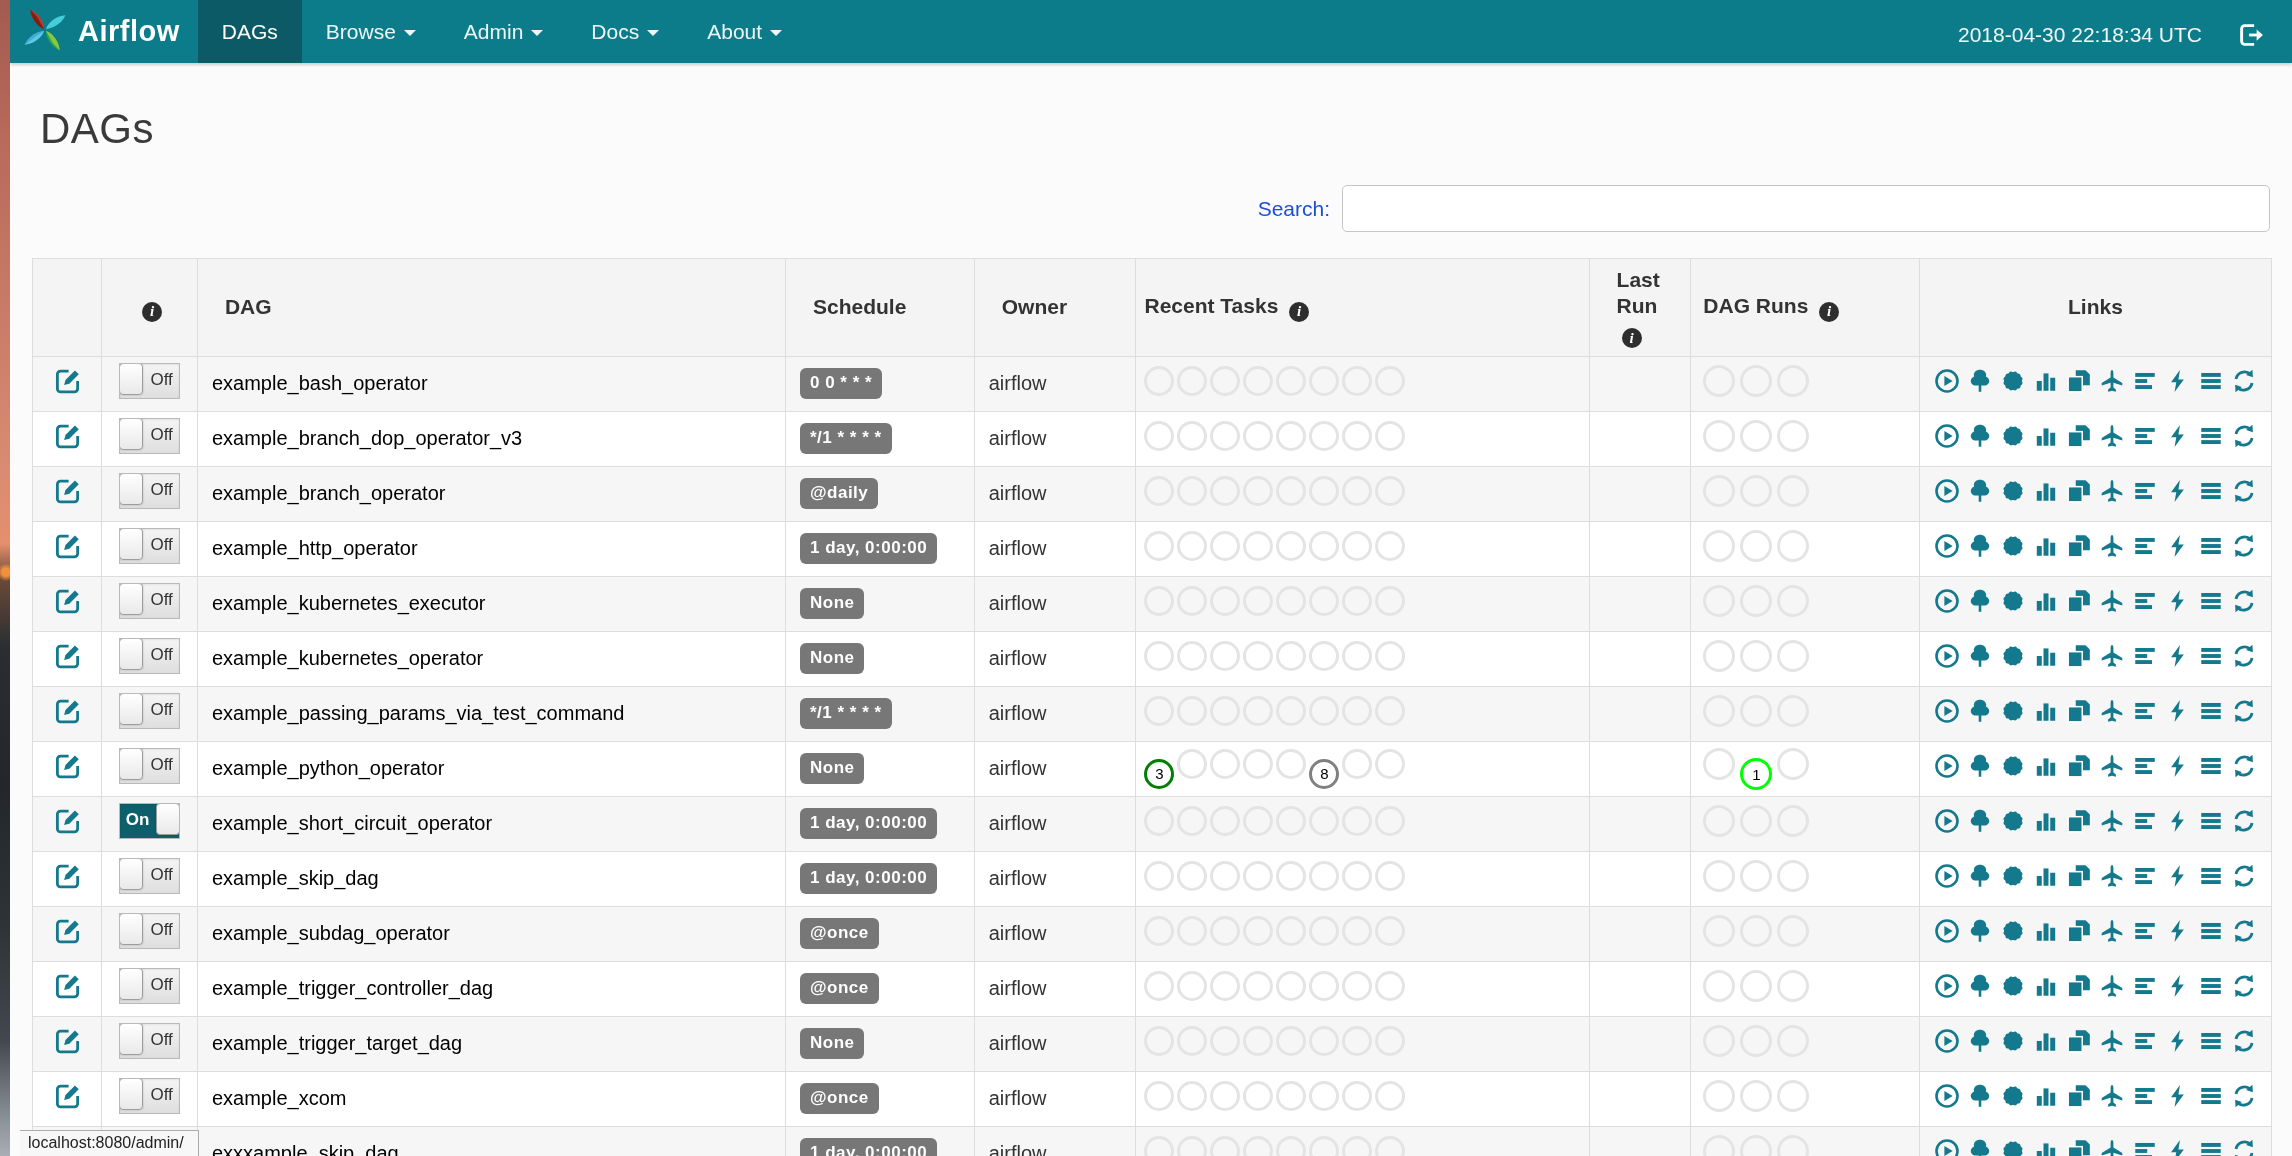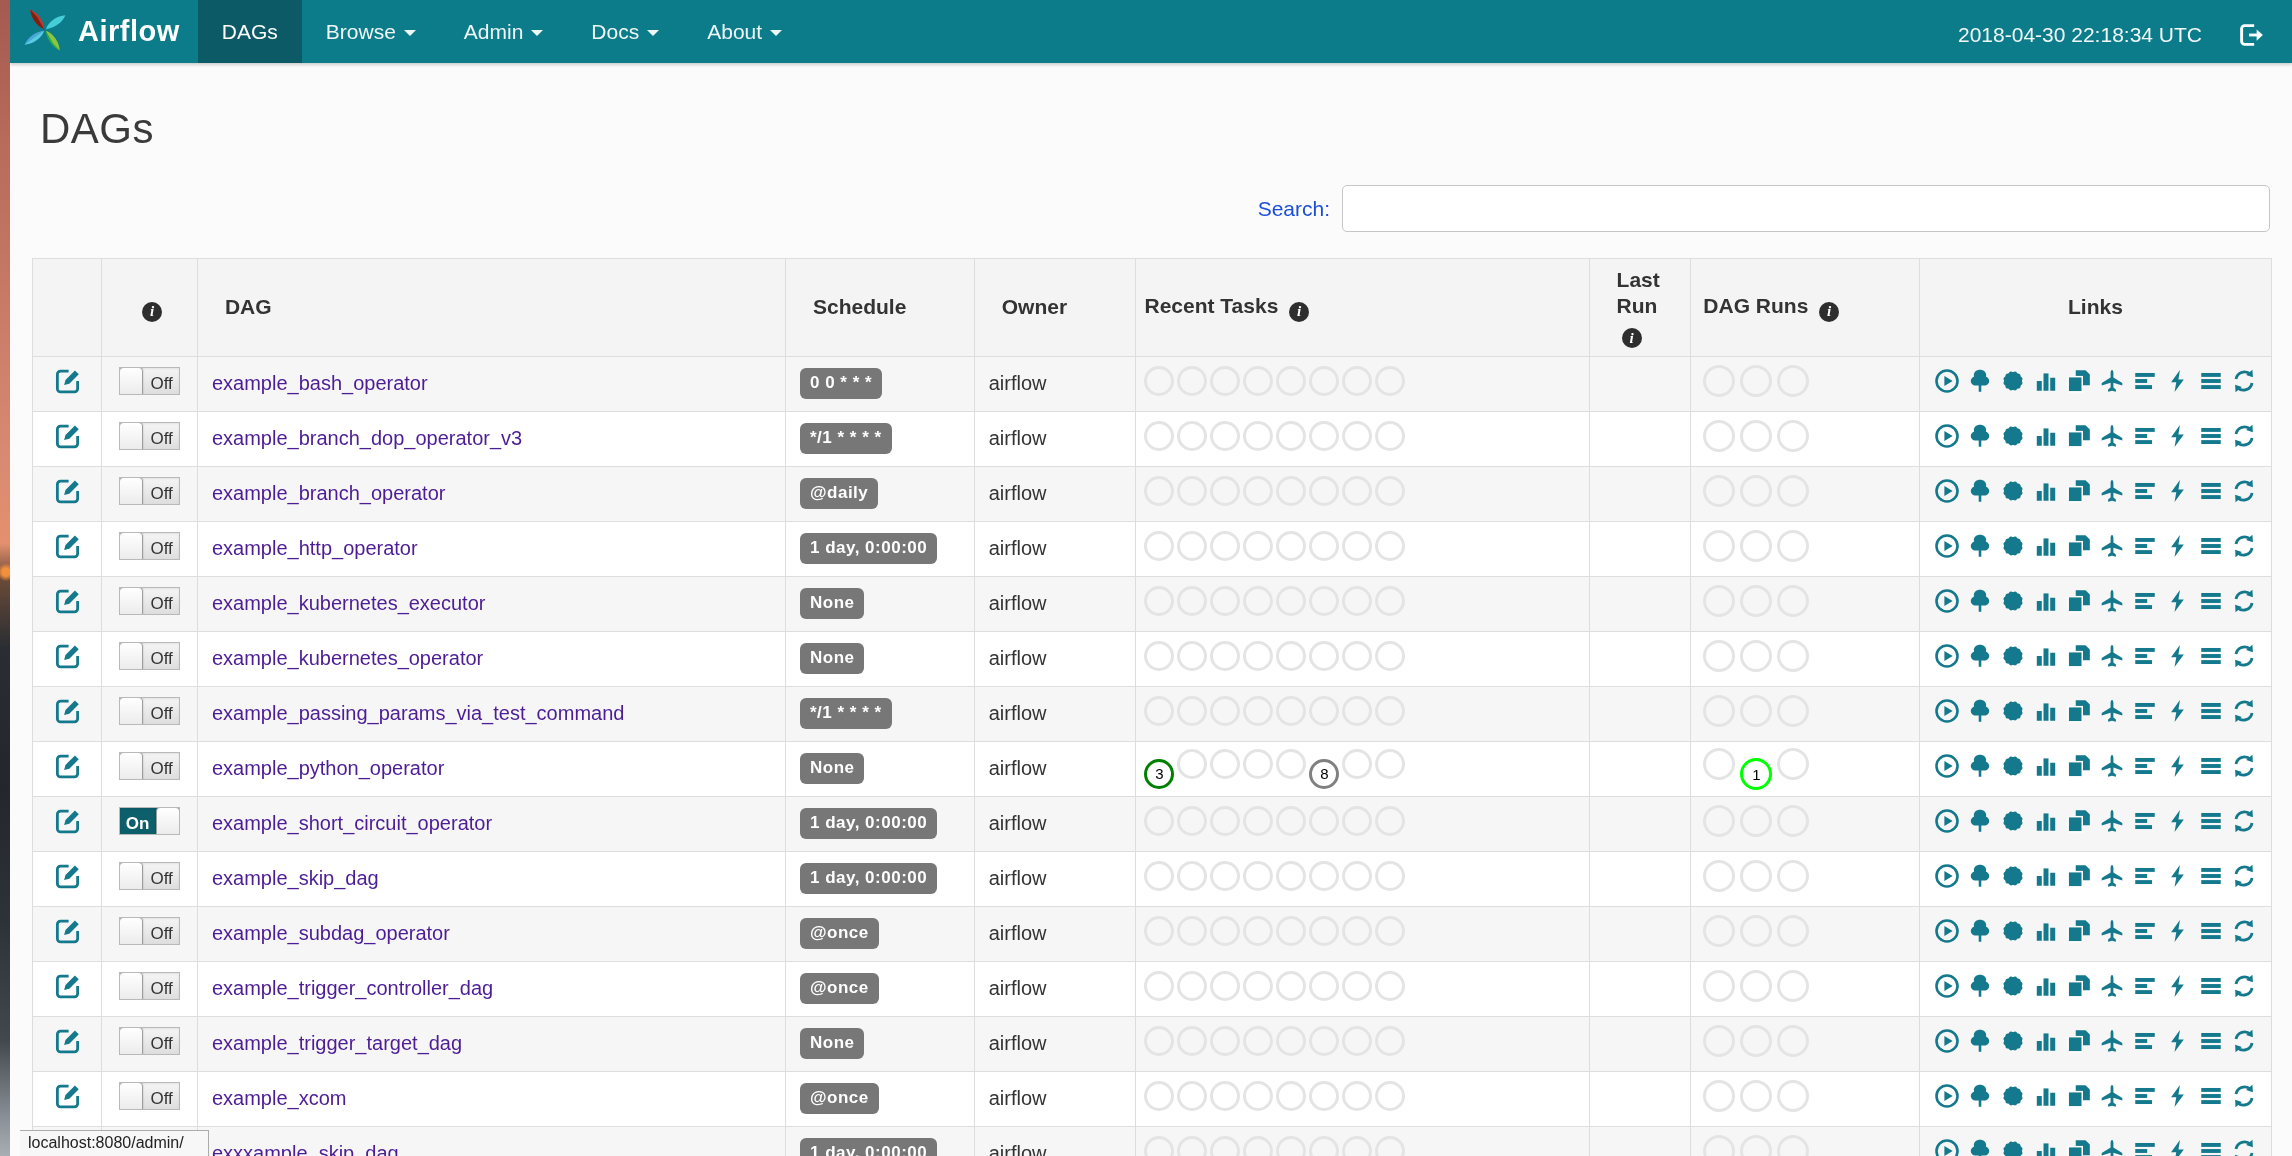--- a/index.html
+++ b/index.html
@@ -71,21 +71,21 @@
   .c-edit   { width: 70px;  text-align: center; }
   .c-toggle { width: 96px;  text-align: center; }
   .c-dag    { width: 596px; }
   .c-sched  { width: 190px; }
   .c-owner  { width: 164px; }
   .c-recent { width: 472px; padding-left: 8px !important; }
   .c-last   { width: 102px; }
   .c-runs   { width: 236px; padding-left: 12px !important; }
   .c-links  { width: 314px; text-align: center; }
 
-  .dag-link { color: #4c1d95; text-decoration: none; font-size: 20px; cursor: pointer; margin-top: 16px; }
+  .dag-link { color: #000000; text-decoration: none; font-size: 20px; cursor: pointer; margin-top: 16px; }
   .owner-txt { color: #333; }
 
   .sched-badge {
     display: inline-block; background: #777; color: #fff; font-weight: bold;
     font-size: 17px; padding: 5px 10px 6px; border-radius: 6px; letter-spacing: .5px; cursor: pointer;
     white-space: nowrap;
   }
 
   
   .info-i {
@@ -93,21 +93,21 @@
     width: 20px; height: 20px; border-radius: 50%; background: #2e2e2e; color: #fff;
     font-family: "Liberation Serif", serif; font-style: italic; font-weight: bold;
     font-size: 15px; vertical-align: -3px; margin-left: 5px;
   }
 
   
   .edit-ic { color: #15798d; display: inline-flex; cursor: pointer; }
 
   
   .toggle {
-    position: relative; width: 61px; height: 28px; border-radius: 0;
+    position: relative; width: 61px; height: 36px; border-radius: 0;
     border: 1px solid #b9b9b9; display: inline-block; cursor: pointer;
     font-size: 17px; line-height: 32px; overflow: hidden;
     box-shadow: inset 0 1px 2px rgba(0,0,0,.08);
   }
   .toggle .knob {
     position: absolute; top: 0; width: 24px; height: 32px;
     background: linear-gradient(#ffffff, #e9e9e9);
     border: 1px solid #9d9d9d; border-radius: 4px;
     box-shadow: 0 0 2px rgba(0,0,0,.25);
   }
@@ -128,21 +128,21 @@
   .circ.run { width: 32px; height: 32px; border-width: 3px; margin-right: 5px; }
 
   
   .links-wrap { display: inline-flex; align-items: center; gap: 7px; }
   .link-ic { color: #15798d; display: inline-flex; cursor: pointer; }
 
   
   .status-bar {
     position: absolute; left: 10px; bottom: 0; z-index: 60;
     background: #f7f7f7; border: 1px solid #ababab; border-bottom: none; border-left: none;
-    font-size: 16px; color: #222; padding: 3px 24px 4px 8px;
+    font-size: 16px; color: #222; padding: 3px 14px 4px 8px;
   }
 </style>
 </head>
 <body>
 
 <div class="wallpaper"></div>
 
 <div class="app">
 
   <div class="navbar">

